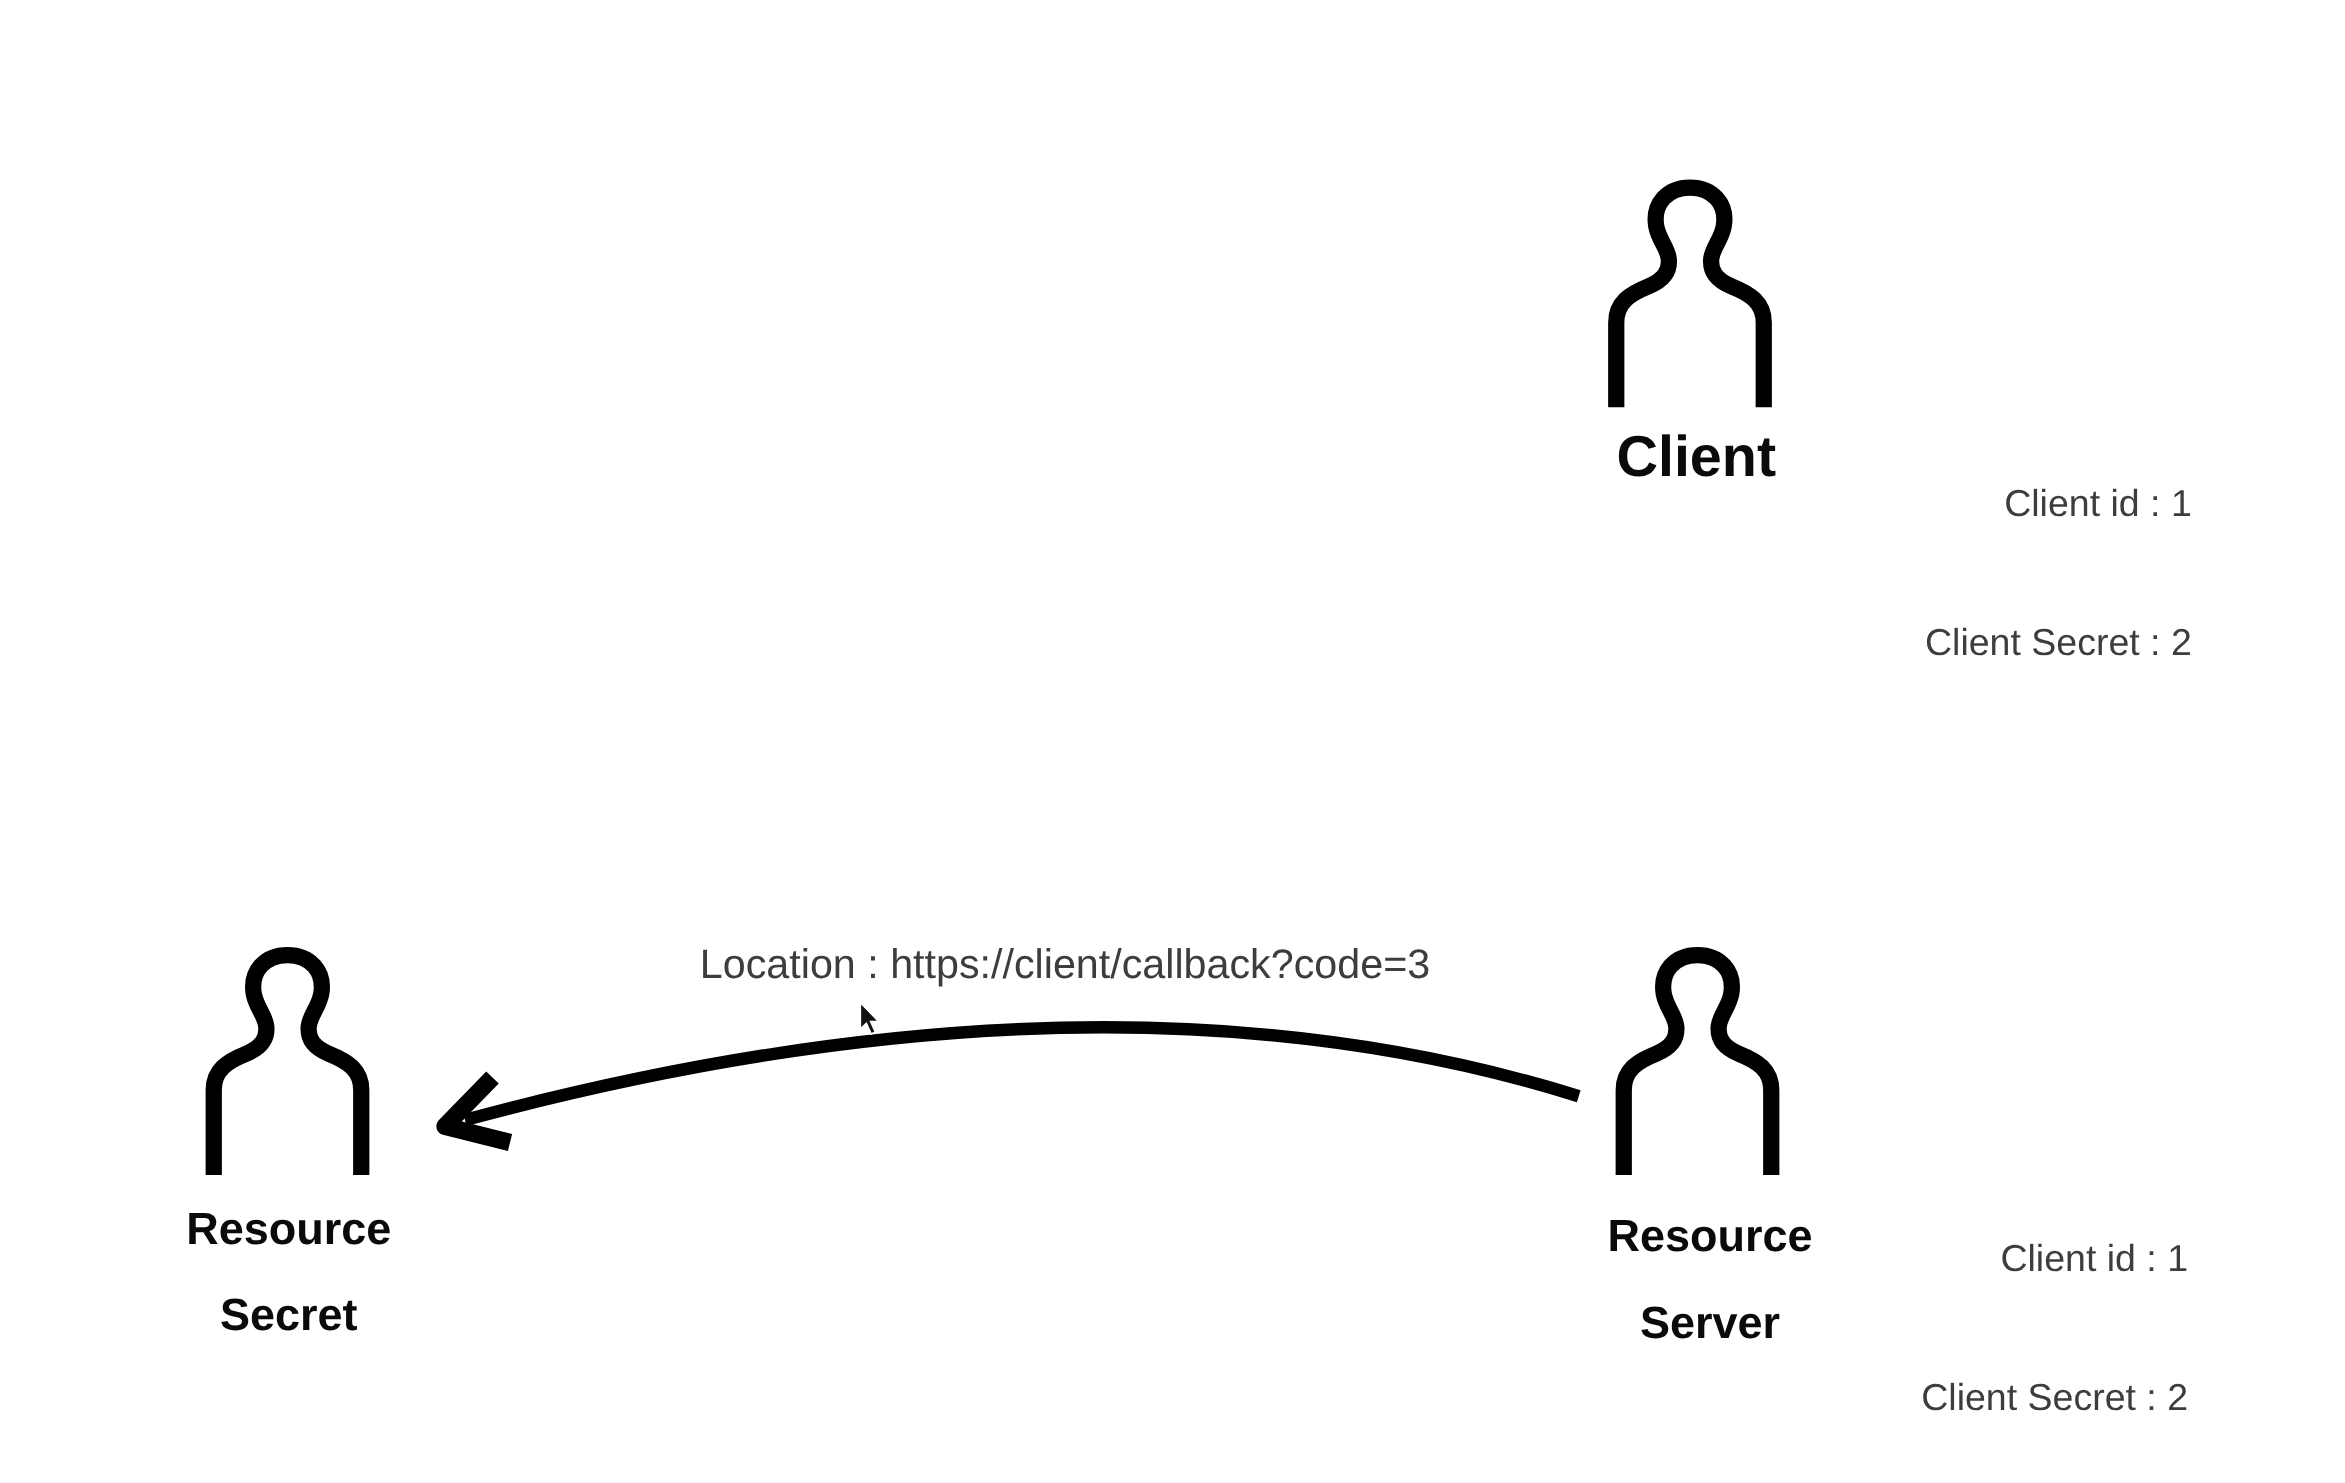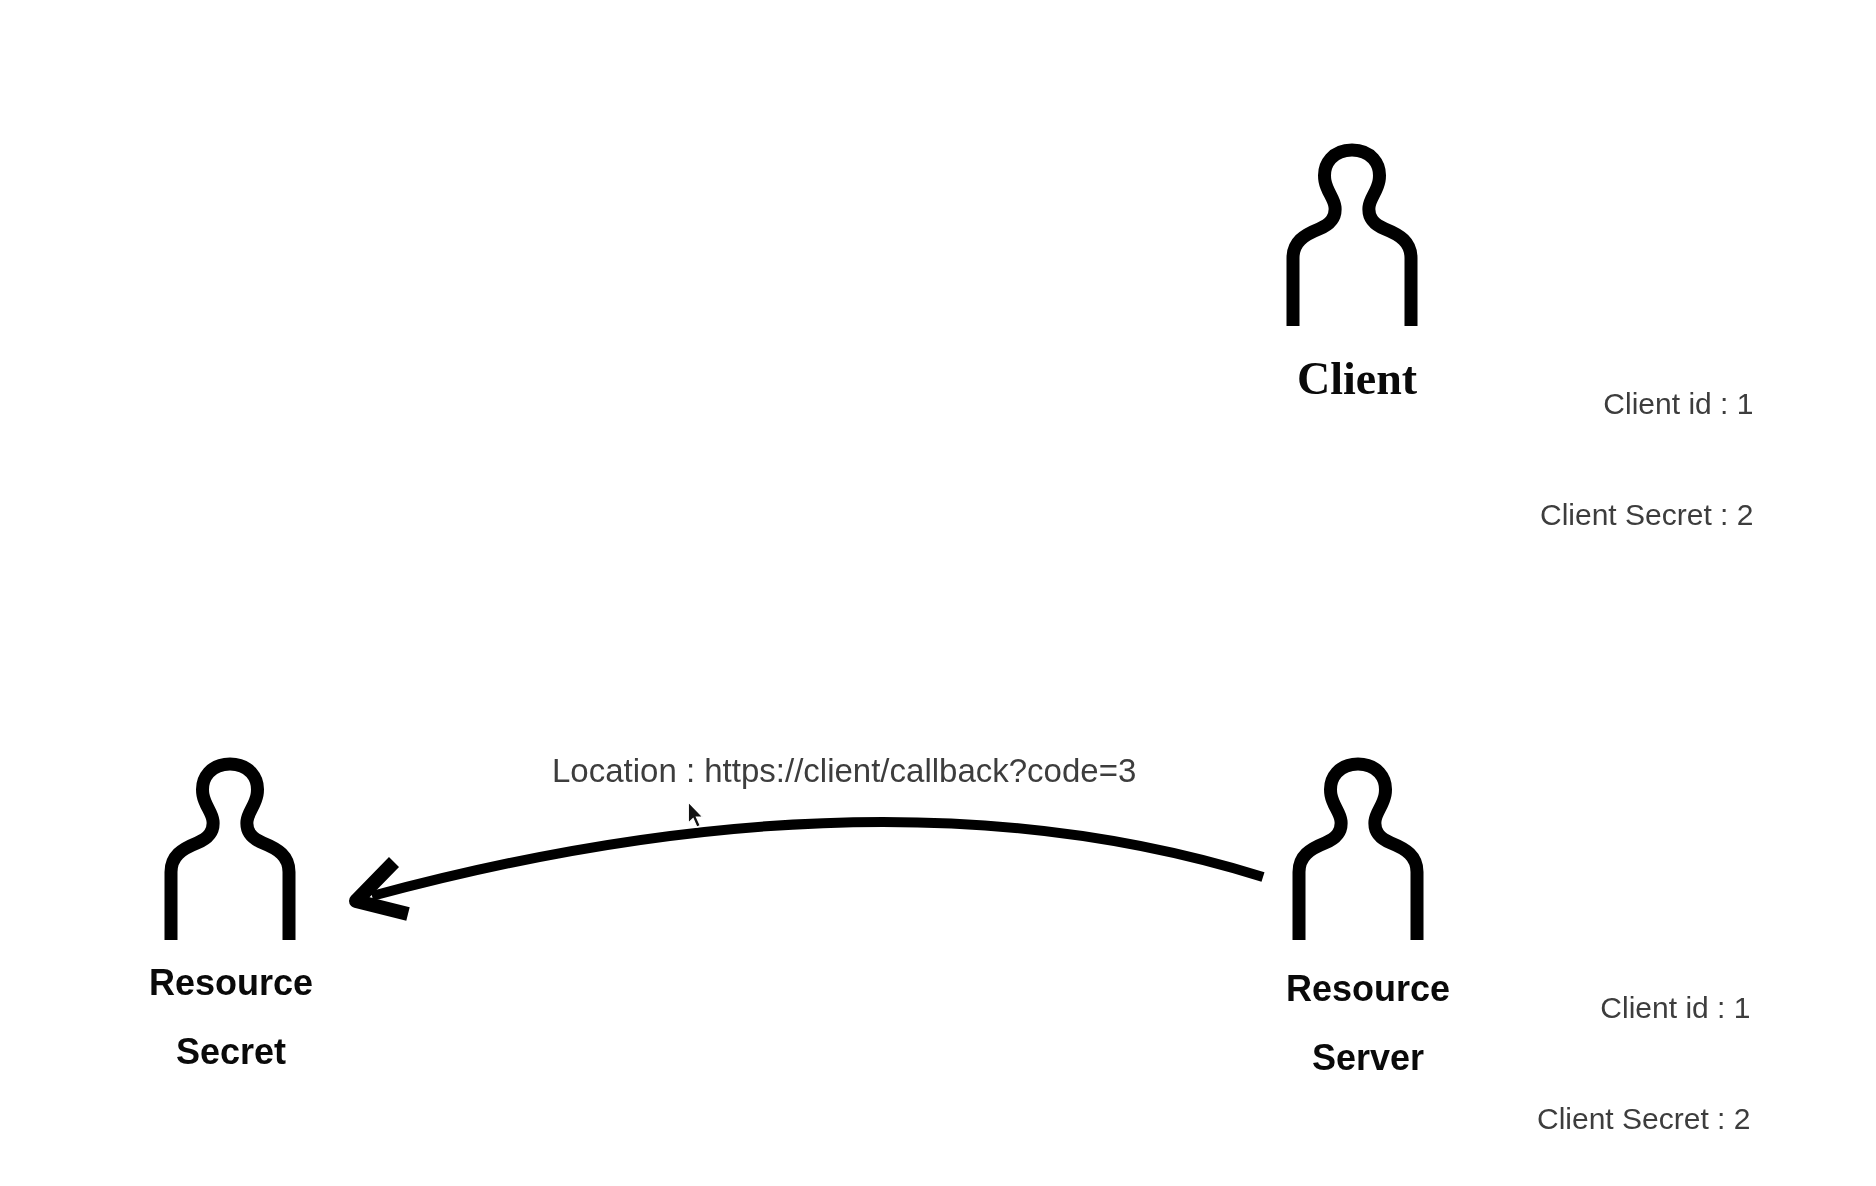--- a/index.html
+++ b/index.html
@@ -28,21 +28,21 @@
   .info-block{
     color:var(--info-text);
     font-size:30px;
     line-height:37px;
     white-space:pre;
     text-align:right;
   }
   .message-label{
     color:var(--info-text);
     font-size:33px;
-    text-align:left;
+    text-align:center;
     white-space:nowrap;
   }
   svg{display:block;}
 </style>
 </head>
 <body>
 
 <div class="stage">
 
   <svg class="abs" style="left:0;top:0;" width="1876" height="1186" viewBox="0 0 1876 1186" aria-hidden="true">
@@ -53,21 +53,21 @@
   <div class="abs message-label" style="left:552px;top:752px;width:600px;">Location : https://client/callback?code=3</div>
 
   <svg class="abs" style="left:687px;top:801px;" width="19" height="28" viewBox="0 0 16 24">
     <polygon points="1,1 1,18.8 5.1,15 8.4,22.4 11.2,21.1 7.9,13.8 13.4,13.8" fill="#111111" stroke="#ffffff" stroke-width="1"></polygon>
   </svg>
 
   <div class="abs" style="left:1247px;top:142px;width:220px;">
     <svg class="abs" style="left:39px;top:0;" width="132" height="184" viewBox="0 0 132 184">
       <path d="M 7,184 L 7,116 C 7,100 18,93 33,87 C 45,82 50,75 49,65 C 48,56 41,50 39,39 C 36,21 48,8 66,8 C 84,8 96,21 93,39 C 91,50 84,56 83,65 C 82,75 87,82 99,87 C 114,93 125,100 125,116 L 125,184" fill="none" stroke="var(--ink)" stroke-width="13" stroke-linecap="butt"></path>
     </svg>
-    <div class="abs actor-label" style="left:0;top:210px;width:220px;font-family:Liberation Serif, serif;">Client</div>
+    <div class="abs actor-label" style="left:0;top:196px;width:220px;">Client</div>
   </div>
 
   <div class="abs info-block" style="left:1540px;top:311px;">
     <div>Client id : 1</div>
     <div>Client Secret : 2</div>
   </div>
 
   <div class="abs" style="left:81px;top:756px;width:300px;">
     <svg class="abs" style="left:83px;top:0;" width="132" height="184" viewBox="0 0 132 184">
       <path d="M 7,184 L 7,116 C 7,100 18,93 33,87 C 45,82 50,75 49,65 C 48,56 41,50 39,39 C 36,21 48,8 66,8 C 84,8 96,21 93,39 C 91,50 84,56 83,65 C 82,75 87,82 99,87 C 114,93 125,100 125,116 L 125,184" fill="none" stroke="var(--ink)" stroke-width="13" stroke-linecap="butt"></path>

